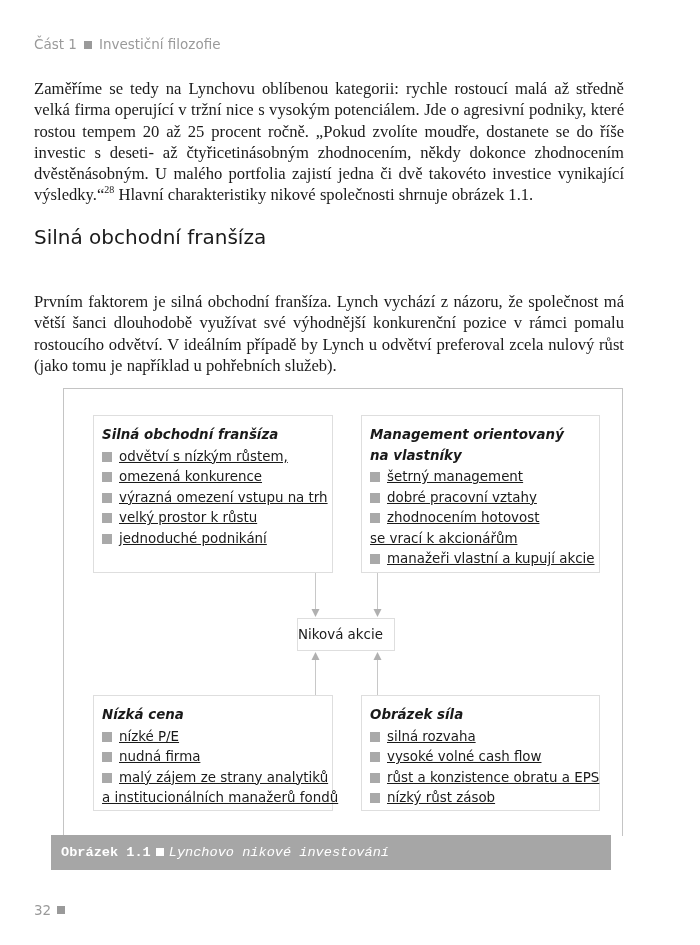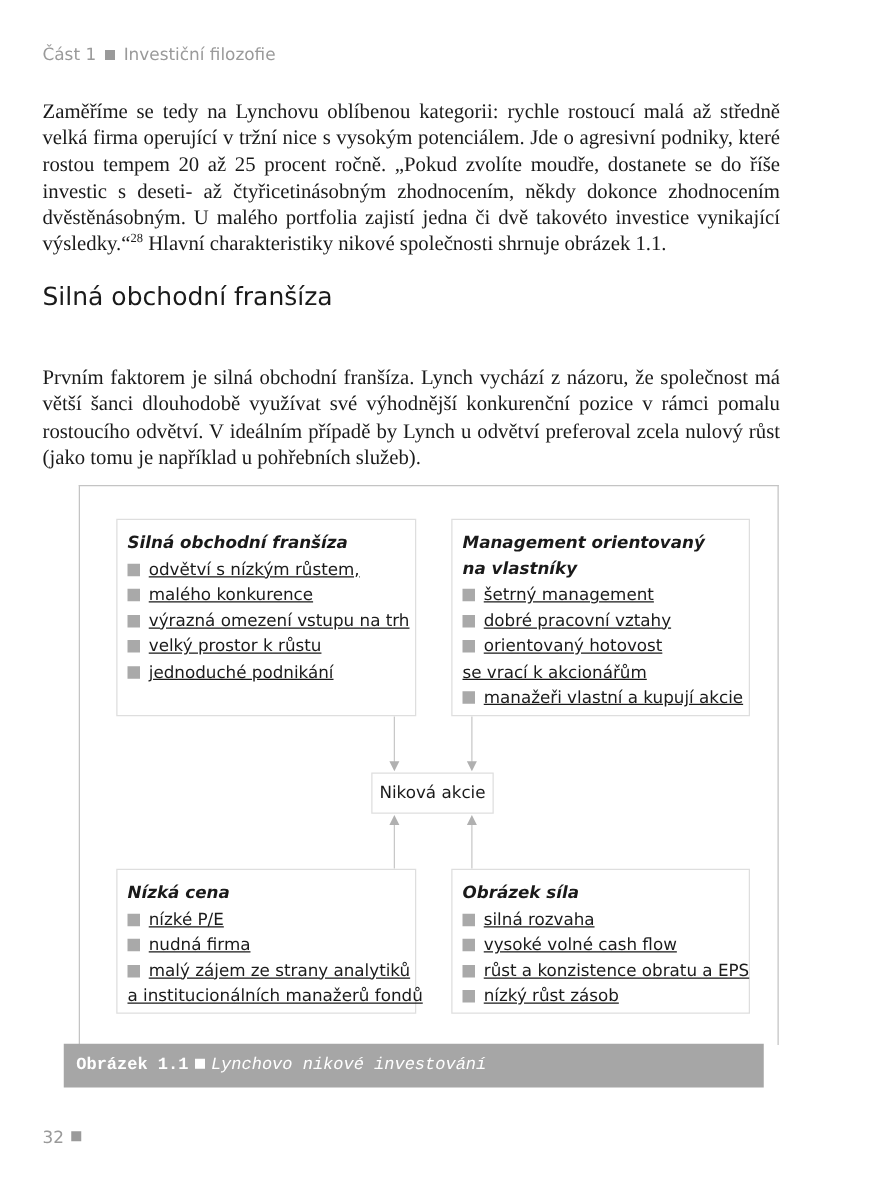--- a/index.html
+++ b/index.html
@@ -17,21 +17,21 @@
   .caption .sq { display: inline-block; width: 8px; height: 8px; background: #fff; margin: 0 5px 1px 5px; vertical-align: middle; }
   .caption .ttl { font-style: italic; }
   .box { position: absolute; border: 1px solid #dedede; background: #fff; font-family: "DejaVu Sans", sans-serif; font-size: 13.4px; color: #1a1a1a; box-sizing: border-box; padding: 9px 8px 0 8px; line-height: 20.5px; }
   .box .title { font-weight: bold; font-style: italic; margin-bottom: 1px; }
   .box .item { white-space: nowrap; text-decoration: underline; }
   .box .bullet { display: inline-block; width: 10px; height: 10px; background: #a9a9a9; margin-right: 7px; vertical-align: -1px; }
   .b-tl { left: 93px; top: 415px; width: 240px; height: 158px; }
   .b-tr { left: 361px; top: 415px; width: 239px; height: 158px; }
   .b-bl { left: 93px; top: 695px; width: 240px; height: 116px; }
   .b-br { left: 361px; top: 695px; width: 239px; height: 116px; }
-  .center-box { position: absolute; left: 297px; top: 618px; width: 98px; height: 33px; border: 1px solid #dedede; background: #fff; box-sizing: border-box; font-family: "DejaVu Sans", sans-serif; font-size: 13.4px; line-height: 31px; text-align: center; color: #1a1a1a; }
+  .center-box { position: absolute; left: 297px; top: 618px; width: 98px; height: 33px; border: 1px solid #dedede; background: #fff; box-sizing: border-box; font-family: "DejaVu Sans", sans-serif; font-size: 13.4px; line-height: 31px; color: #1a1a1a; }
   .connector { position: absolute; }
   .footer { position: absolute; left: 34px; top: 902px; font-family: "DejaVu Sans", sans-serif; font-size: 13.5px; color: #9a9a9a; }
   .footer .sq { display: inline-block; width: 8px; height: 8px; background: #9a9a9a; margin-left: 6px; vertical-align: middle; margin-bottom: 2px; }
 </style>
 </head>
 <body>
 
 <div class="header">
   <span>Část 1</span><span class="sq"></span><span>Investiční filozofie</span>
 </div>
@@ -53,31 +53,31 @@
     <line x1="315.5" y1="658" x2="315.5" y2="695"></line>
     <polygon points="311.5,660 319.5,660 315.5,652" stroke="none"></polygon>
     <line x1="377.5" y1="658" x2="377.5" y2="695"></line>
     <polygon points="373.5,660 381.5,660 377.5,652" stroke="none"></polygon>
   </g>
 </svg>
 
 <div class="box b-tl">
   <div class="title">Silná obchodní franšíza</div>
   <div class="item"><span class="bullet"></span><span>odvětví s nízkým růstem,</span></div>
-  <div class="item"><span class="bullet"></span><span>malého konkurence</span></div>
+  <div class="item"><span class="bullet"></span><span>omezená konkurence</span></div>
   <div class="item"><span class="bullet"></span><span>výrazná omezení vstupu na trh</span></div>
   <div class="item"><span class="bullet"></span><span>velký prostor k růstu</span></div>
   <div class="item"><span class="bullet"></span><span>jednoduché podnikání</span></div>
 </div>
 
 <div class="box b-tr">
   <div class="title"><span>Management orientovaný</span><br><span>na vlastníky</span></div>
   <div class="item"><span class="bullet"></span><span>šetrný management</span></div>
   <div class="item"><span class="bullet"></span><span>dobré pracovní vztahy</span></div>
-  <div class="item"><span class="bullet"></span><span>orientovaný hotovost</span></div>
+  <div class="item"><span class="bullet"></span><span>zhodnocením hotovost</span></div>
   <div class="item">se vrací k akcionářům</div>
   <div class="item"><span class="bullet"></span><span>manažeři vlastní a kupují akcie</span></div>
 </div>
 
 <div class="center-box">Niková akcie</div>
 
 <div class="box b-bl">
   <div class="title">Nízká cena</div>
   <div class="item"><span class="bullet"></span><span>nízké P/E</span></div>
   <div class="item"><span class="bullet"></span><span>nudná firma</span></div>

